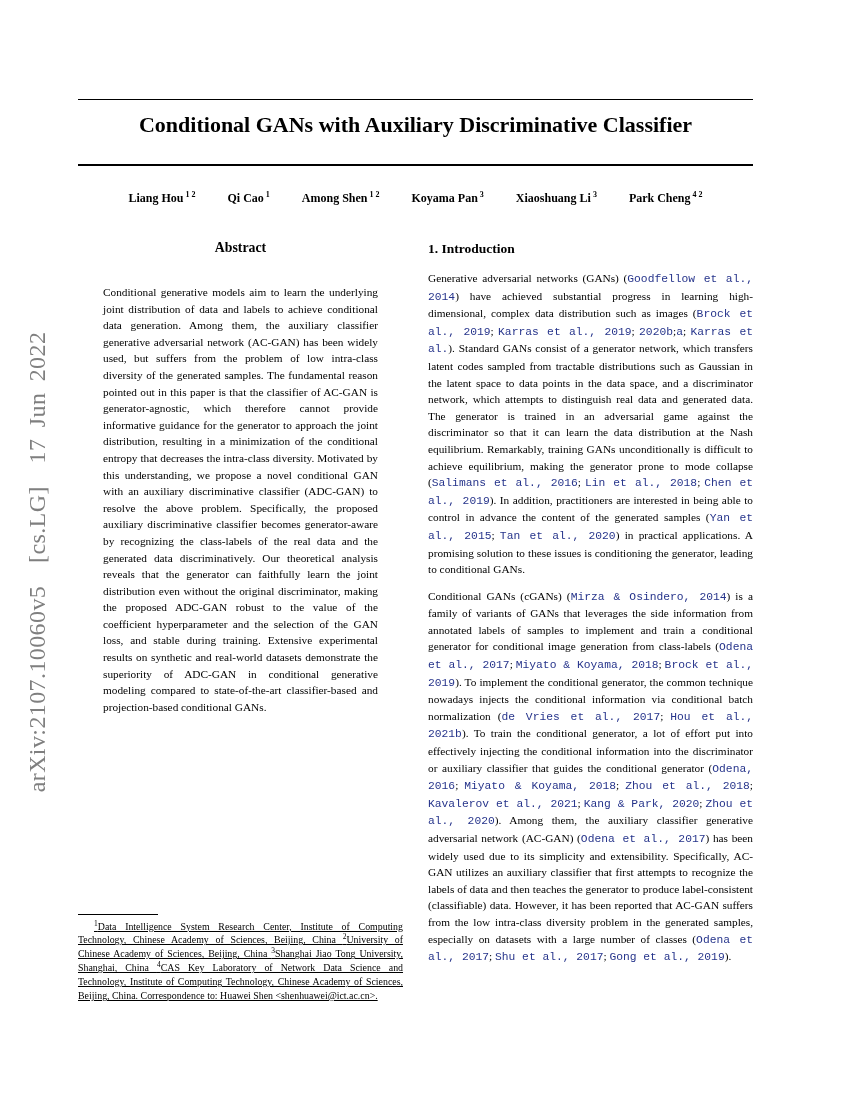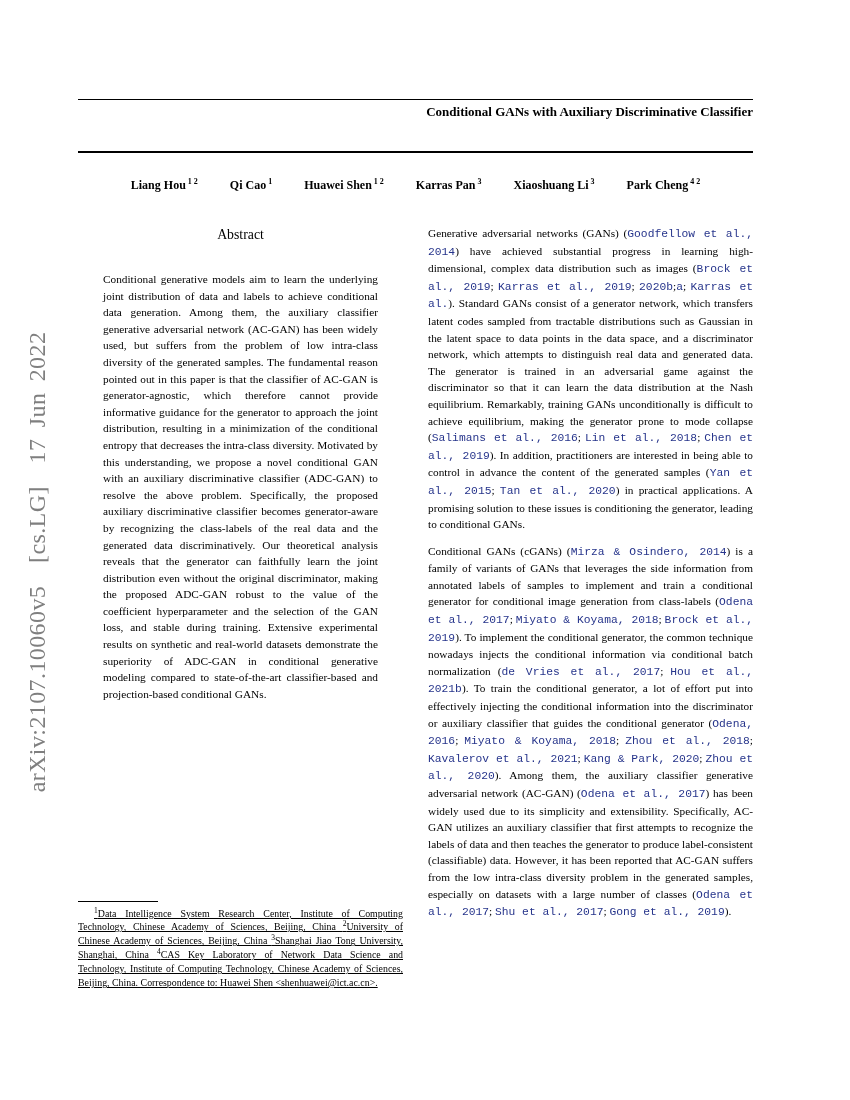--- a/index.html
+++ b/index.html
@@ -14,34 +14,34 @@
   }
   .watermark{
     position:absolute;top:562px;left:37px;
     transform:translate(-50%,-50%) rotate(-90deg);
     white-space:pre;font-size:24px;color:var(--wm-color);
     letter-spacing:0.4px;word-spacing:5px;
   }
   .page{position:absolute;left:78px;top:0;width:675px;}
   .rule-top{margin-top:99px;border-top:1.7px solid #000;}
   .paper-title{
-    font-size:13px;font-weight:bold;
-    text-align:right;line-height:24px;
+    margin-top:13px;font-size:22px;font-weight:bold;
+    text-align:center;line-height:24px;
   }
   .rule-bottom{margin-top:27px;border-top:2.6px solid #000;}
   .authors{
     margin-top:22px;display:flex;justify-content:center;gap:32px;
     font-size:12px;font-weight:bold;line-height:20px;
   }
   .authors sup{font-size:8px;font-weight:bold;margin-left:2px;}
   .columns{margin-top:30px;display:flex;gap:25px;height:765px;}
   .col{width:325px;box-sizing:border-box;}
   .col-left{display:flex;flex-direction:column;}
   .abstract-heading{
-    text-align:center;font-weight:normal;font-size:13.8px;
+    text-align:center;font-weight:bold;font-size:13.8px;
     line-height:20px;margin:0 0 26px 0;
   }
   .abstract-body{
     margin:0 25px;text-align:justify;
     font-size:11.3px;line-height:16.6px;
     hyphens:auto;font-family:Liberation Serif, serif;-webkit-hyphens:auto;
   }
   .footnote-block{margin-top:auto;}
   .fn-rule{width:80px;border-top:1px solid #000;margin-bottom:5px;}
   .fn{
@@ -68,33 +68,34 @@
 
 <div class="watermark">arXiv:2107.10060v5  [cs.LG]  17 Jun 2022</div>
 
 <div class="page">
   <div class="rule-top"></div>
   <div class="paper-title">Conditional GANs with Auxiliary Discriminative Classifier</div>
   <div class="rule-bottom"></div>
   <div class="authors">
       <span class="author"><span>Liang Hou</span><sup>1 2</sup></span>
       <span class="author"><span>Qi Cao</span><sup>1</sup></span>
-      <span class="author"><span>Huawei Shen</span><sup>1 2</sup></span>
-      <span class="author"><span>Karras Pan</span><sup>3</sup></span>
+      <span class="author"><span>Among Shen</span><sup>1 2</sup></span>
+      <span class="author"><span>Koyama Pan</span><sup>3</sup></span>
       <span class="author"><span>Xiaoshuang Li</span><sup>3</sup></span>
       <span class="author"><span>Park Cheng</span><sup>4 2</sup></span>
     </div>
 
   <div class="columns">
     <div class="col col-left">
       <div class="abstract-heading">Abstract</div>
       <div class="abstract-body">Conditional generative models aim to learn the underlying joint distribution of data and labels to achieve conditional data generation. Among them, the auxiliary classifier generative adversarial network (AC-GAN) has been widely used, but suffers from the problem of low intra-class diversity of the generated samples. The fundamental reason pointed out in this paper is that the classifier of AC-GAN is generator-agnostic, which therefore cannot provide informative guidance for the generator to approach the joint distribution, resulting in a minimization of the conditional entropy that decreases the intra-class diversity. Motivated by this understanding, we propose a novel conditional GAN with an auxiliary discriminative classifier (ADC-GAN) to resolve the above problem. Specifically, the proposed auxiliary discriminative classifier becomes generator-aware by recognizing the class-labels of the real data and the generated data discriminatively. Our theoretical analysis reveals that the generator can faithfully learn the joint distribution even without the original discriminator, making the proposed ADC-GAN robust to the value of the coefficient hyperparameter and the selection of the GAN loss, and stable during training. Extensive experimental results on synthetic and real-world datasets demonstrate the superiority of ADC-GAN in conditional generative modeling compared to state-of-the-art classifier-based and projection-based conditional GANs.</div>
       <div class="footnote-block">
         <div class="fn-rule"></div>
         <div class="fn fn-aff"><sup>1</sup><span>Data Intelligence System Research Center, Institute of Computing Technology, Chinese Academy of Sciences, Beijing, China </span><sup>2</sup><span>University of Chinese Academy of Sciences, Beijing, China </span><sup>3</sup><span>Shanghai Jiao Tong University, Shanghai, China </span><sup>4</sup><span>CAS Key Laboratory of Network Data Science and Technology, Institute of Computing Technology, Chinese Academy of Sciences, Beijing, China. Correspondence to: Huawei Shen &lt;shenhuawei@ict.ac.cn&gt;.</span></div>
       </div>
     </div>
     <div class="col col-right">
+      <div class="section-heading">1. Introduction</div>
       <div class="body-par"><span>Generative adversarial networks (GANs) (</span><span class="cite">Goodfellow et al., 2014</span><span>) have achieved substantial progress in learning high-dimensional, complex data distribution such as images (</span><span class="cite">Brock et al., 2019</span><span>; </span><span class="cite">Karras et al., 2019</span><span>; </span><span class="cite">2020b</span><span>;</span><span class="cite">a</span><span>; </span><span class="cite">Karras et al.</span><span>).  Standard GANs consist of a generator network, which transfers latent codes sampled from tractable distributions such as Gaussian in the latent space to data points in the data space, and a discriminator network, which attempts to distinguish real data and generated data.  The generator is trained in an adversarial game against the discriminator so that it can learn the data distribution at the Nash equilibrium. Remarkably, training GANs unconditionally is difficult to achieve equilibrium, making the generator prone to mode collapse (</span><span class="cite">Salimans et al., 2016</span><span>; </span><span class="cite">Lin et al., 2018</span><span>; </span><span class="cite">Chen et al., 2019</span><span>).  In addition, practitioners are interested in being able to control in advance the content of the generated samples (</span><span class="cite">Yan et al., 2015</span><span>; </span><span class="cite">Tan et al., 2020</span><span>) in practical applications. A promising solution to these issues is conditioning the generator, leading to conditional GANs.</span></div>
       <div class="body-par"><span>Conditional GANs (cGANs) (</span><span class="cite">Mirza &amp; Osindero, 2014</span><span>) is a family of variants of GANs that leverages the side information from annotated labels of samples to implement and train a conditional generator for conditional image generation from class-labels (</span><span class="cite">Odena et al., 2017</span><span>; </span><span class="cite">Miyato &amp; Koyama, 2018</span><span>; </span><span class="cite">Brock et al., 2019</span><span>). To implement the conditional generator, the common technique nowadays injects the conditional information via conditional batch normalization (</span><span class="cite">de Vries et al., 2017</span><span>; </span><span class="cite">Hou et al., 2021b</span><span>).  To train the conditional generator, a lot of effort put into effectively injecting the conditional information into the discriminator or auxiliary classifier that guides the conditional generator (</span><span class="cite">Odena, 2016</span><span>; </span><span class="cite">Miyato &amp; Koyama, 2018</span><span>; </span><span class="cite">Zhou et al., 2018</span><span>; </span><span class="cite">Kavalerov et al., 2021</span><span>; </span><span class="cite">Kang &amp; Park, 2020</span><span>; </span><span class="cite">Zhou et al., 2020</span><span>).  Among them, the auxiliary classifier generative adversarial network (AC-GAN) (</span><span class="cite">Odena et al., 2017</span><span>) has been widely used due to its simplicity and extensibility. Specifically, AC-GAN utilizes an auxiliary classifier that first attempts to recognize the labels of data and then teaches the generator to produce label-consistent (classifiable) data. However, it has been reported that AC-GAN suffers from the low intra-class diversity problem in the generated samples, especially on datasets with a large number of classes (</span><span class="cite">Odena et al., 2017</span><span>; </span><span class="cite">Shu et al., 2017</span><span>; </span><span class="cite">Gong et al., 2019</span><span>).</span></div>
     </div>
   </div>
 </div>
 
 </body></html>

